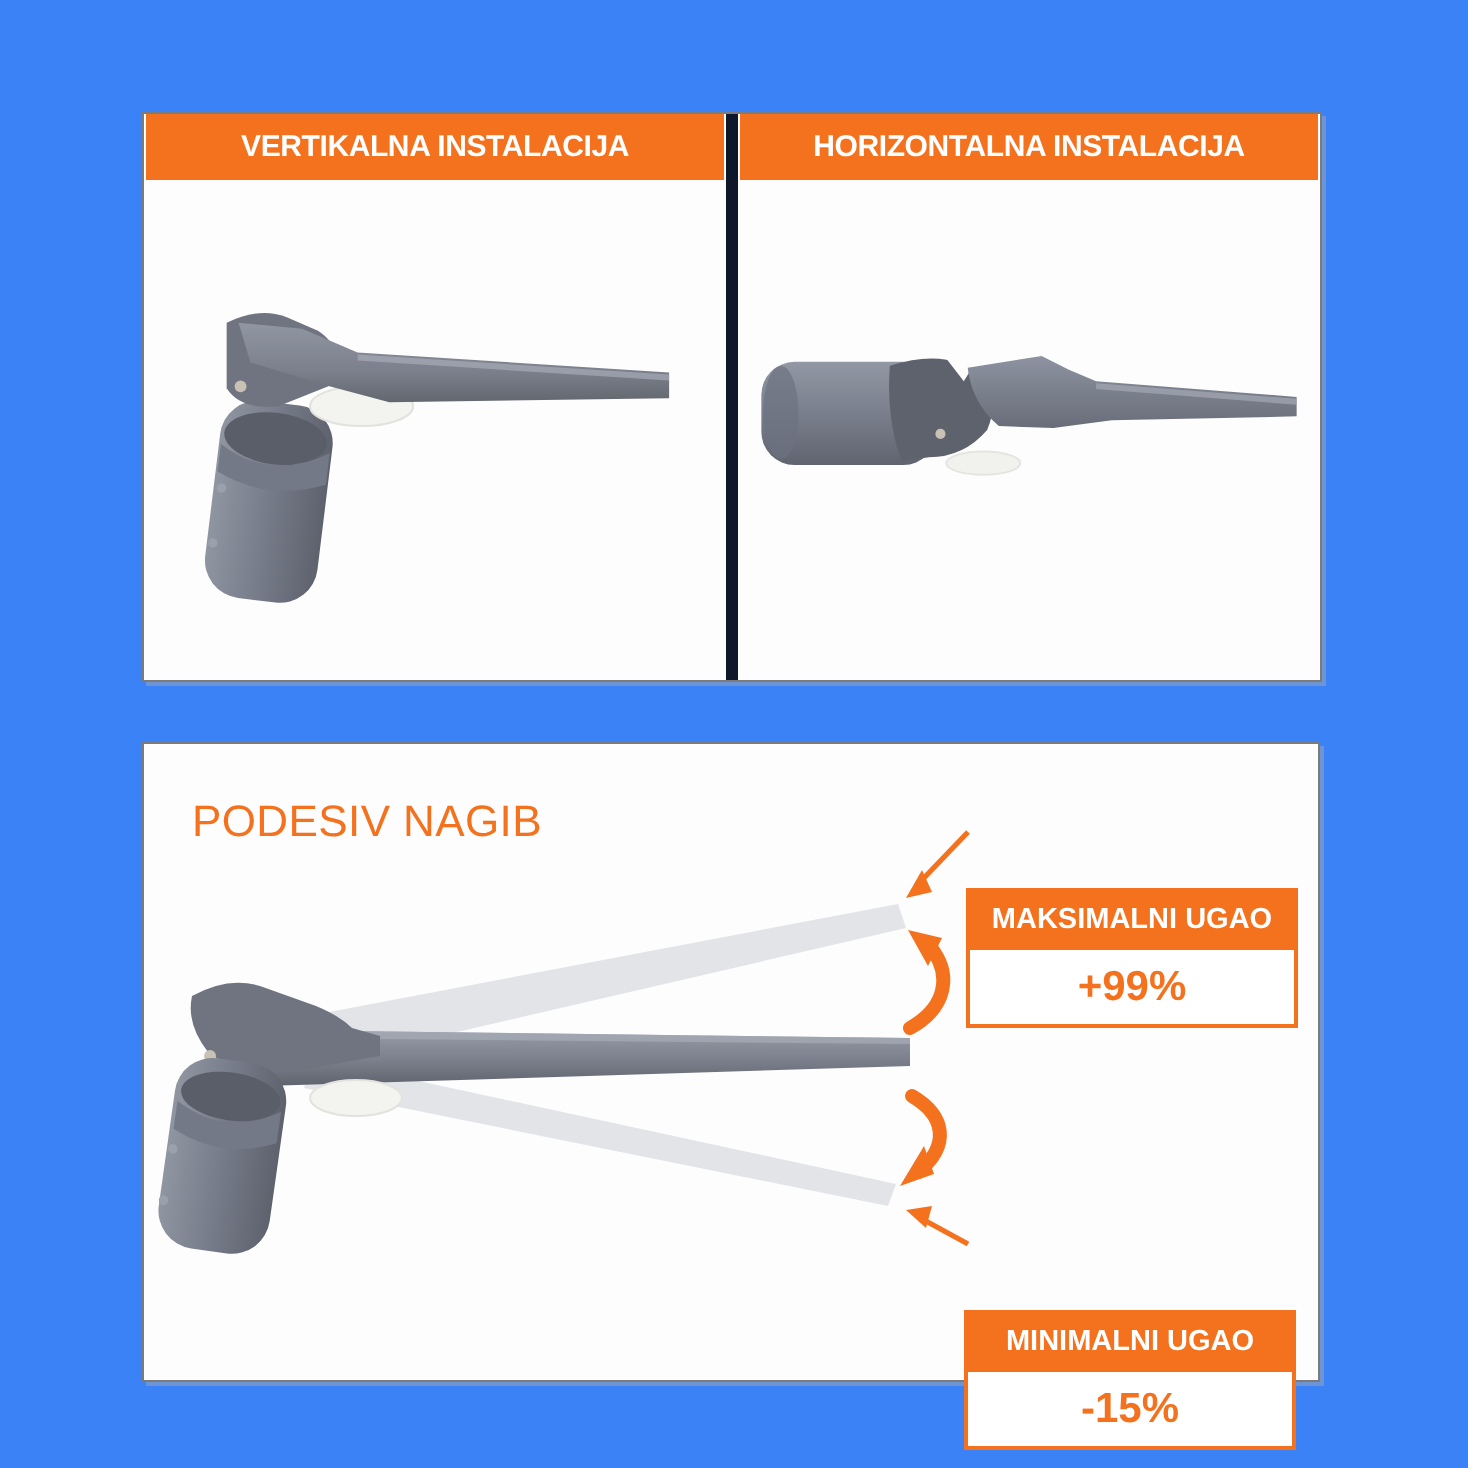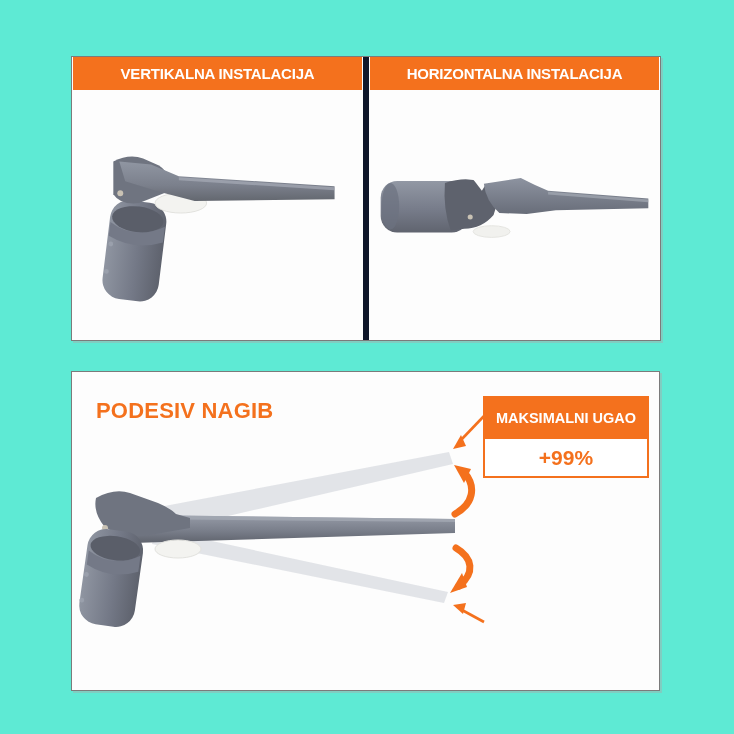--- a/index.html
+++ b/index.html
@@ -1,17 +1,17 @@
 <!DOCTYPE html>
 <html><head>
 <meta charset="utf-8">
 <style>
   html,body{margin:0;padding:0;background:#ffffff;}
   .canvas{
-    position:relative;width:734px;height:734px;background:#5eead4;
+    position:relative;width:734px;height:734px;background:#3b82f6;
     font-family:"Liberation Sans",sans-serif;overflow:hidden;
   }
   
   .top-section{
     position:absolute;left:71px;top:56px;width:590px;height:285px;
     border:1px solid #7b7b7b;display:flex;box-sizing:border-box;
     box-shadow:2px 2px 0 rgba(170,170,170,.45);
     background:#fdfdfd;
   }
   .panel{flex:1 1 50%;display:flex;flex-direction:column;min-width:0;}
@@ -24,32 +24,33 @@
   .panel-body{flex:1;position:relative;background:#fdfdfd;}
   .panel-body svg{position:absolute;left:0;top:0;width:100%;height:100%;}
   
   .bottom-panel{
     position:absolute;left:71px;top:371px;width:589px;height:320px;
     border:1px solid #7b7b7b;box-sizing:border-box;background:#fdfdfd;
     box-shadow:2px 2px 0 rgba(170,170,170,.45);
   }
   .bottom-title{
     position:absolute;left:24px;top:26px;color:#F4711D;
-    font-weight:bold;font-size:22px;letter-spacing:0.2px;white-space:nowrap;
+    font-weight:normal;font-size:22px;letter-spacing:0.2px;white-space:nowrap;
   }
   .tilt-svg{position:absolute;left:0;top:0;width:587px;height:318px;}
   .callout-box{
     position:absolute;width:166px;box-sizing:border-box;
   }
   .callout-box.max{left:411px;top:24px;}
   .callout-box.min{left:410px;top:235px;}
   .callout-header{
-    height:43px;background:#F4711D;color:#ffffff;display:flex;
+    height:31px;background:#F4711D;color:#ffffff;display:flex;
     align-items:center;justify-content:center;font-weight:bold;font-size:14.5px;
     white-space:nowrap;
+    margin-top:48px;
   }
   .callout-value{
     height:37px;background:#ffffff;border:2px solid #F4711D;border-top:none;
     display:flex;align-items:center;justify-content:center;
     color:#F4711D;font-weight:bold;font-size:21px;
   }
 </style>
 </head>
 <body>
 
@@ -185,15 +186,19 @@
         <line x1="412" y1="250" x2="390" y2="238" stroke="#F4711D" stroke-width="2.6"></line>
         <polygon points="381,233 394,231 391,242" fill="#F4711D"></polygon>
       </g>
     </svg>
 
     <div class="callout-box max">
       <div class="callout-header">MAKSIMALNI UGAO</div>
       <div class="callout-value">+99%</div>
     </div>
 
+    <div class="callout-box min">
+      <div class="callout-header">MINIMALNI UGAO</div>
+      <div class="callout-value">-15%</div>
+    </div>
 
   </div>
 </div>
 
 </body></html>

